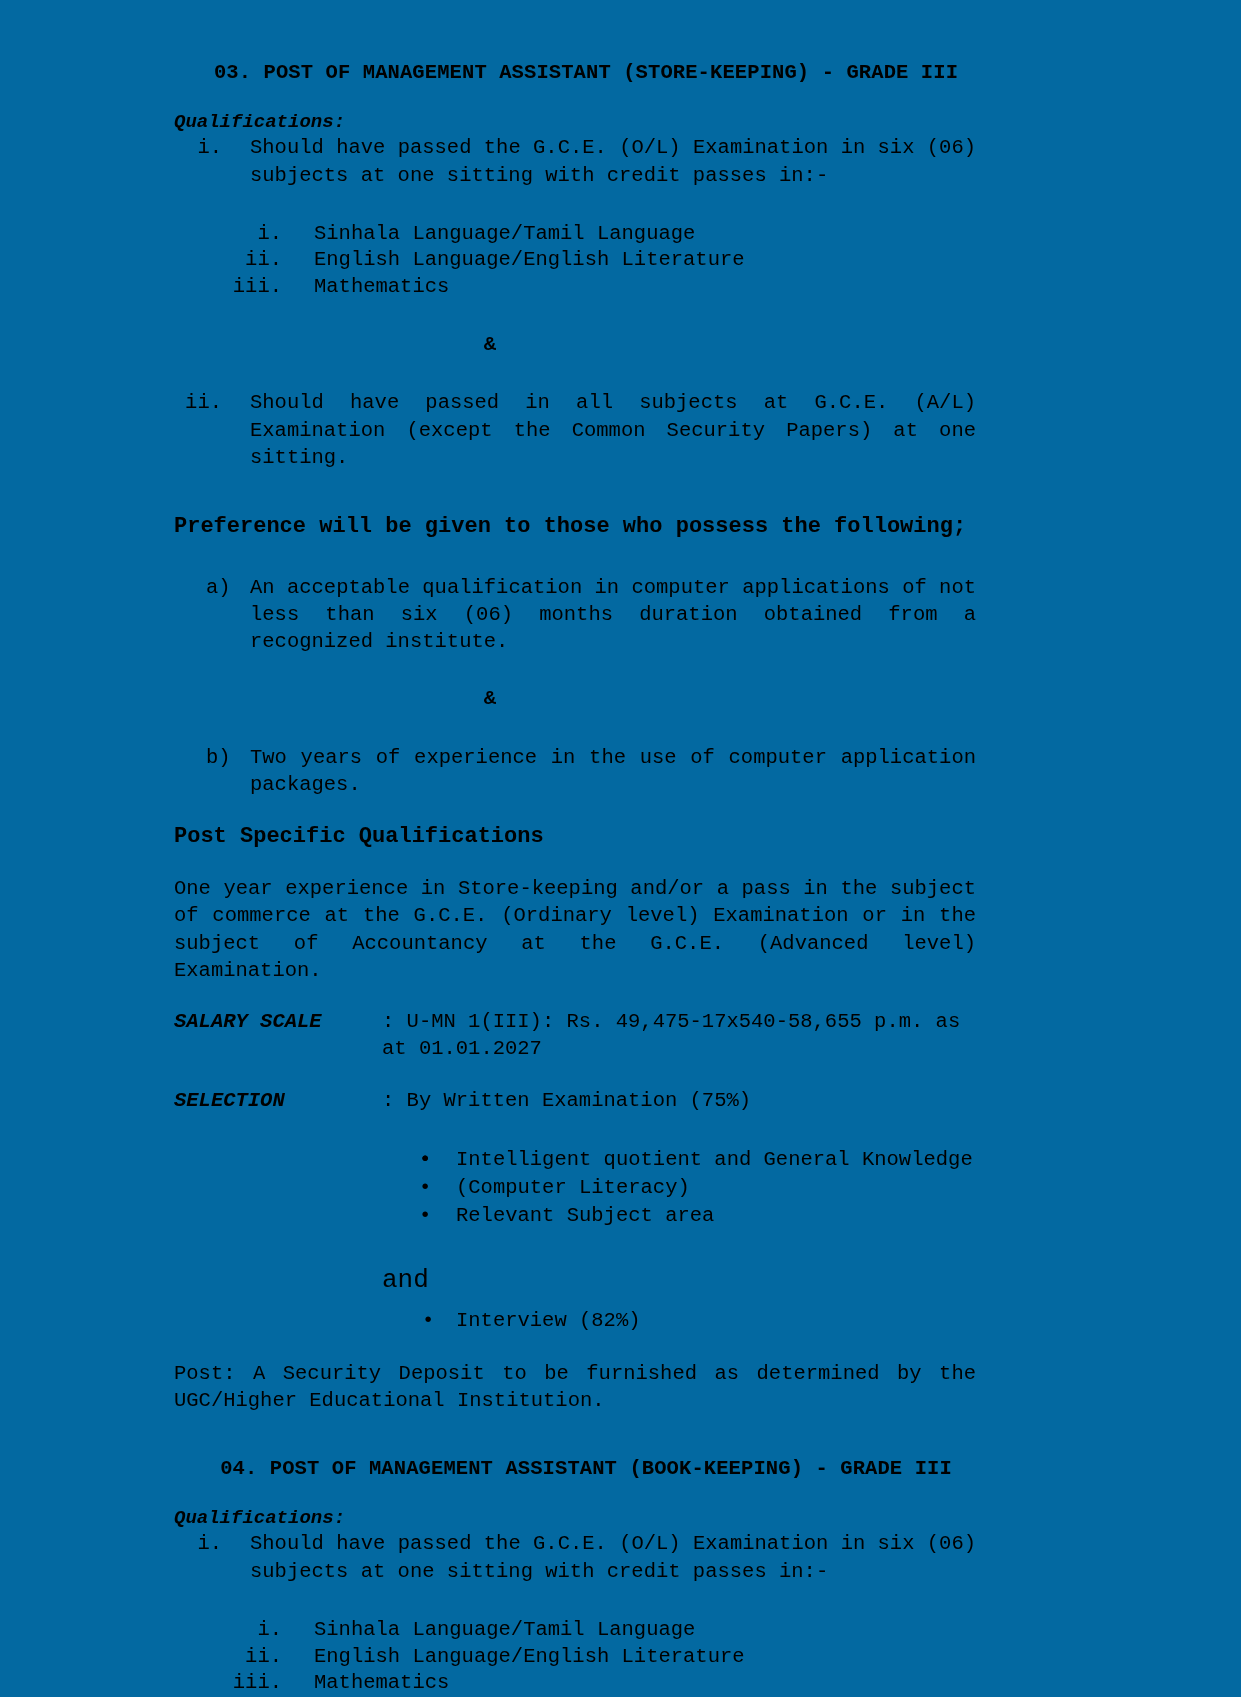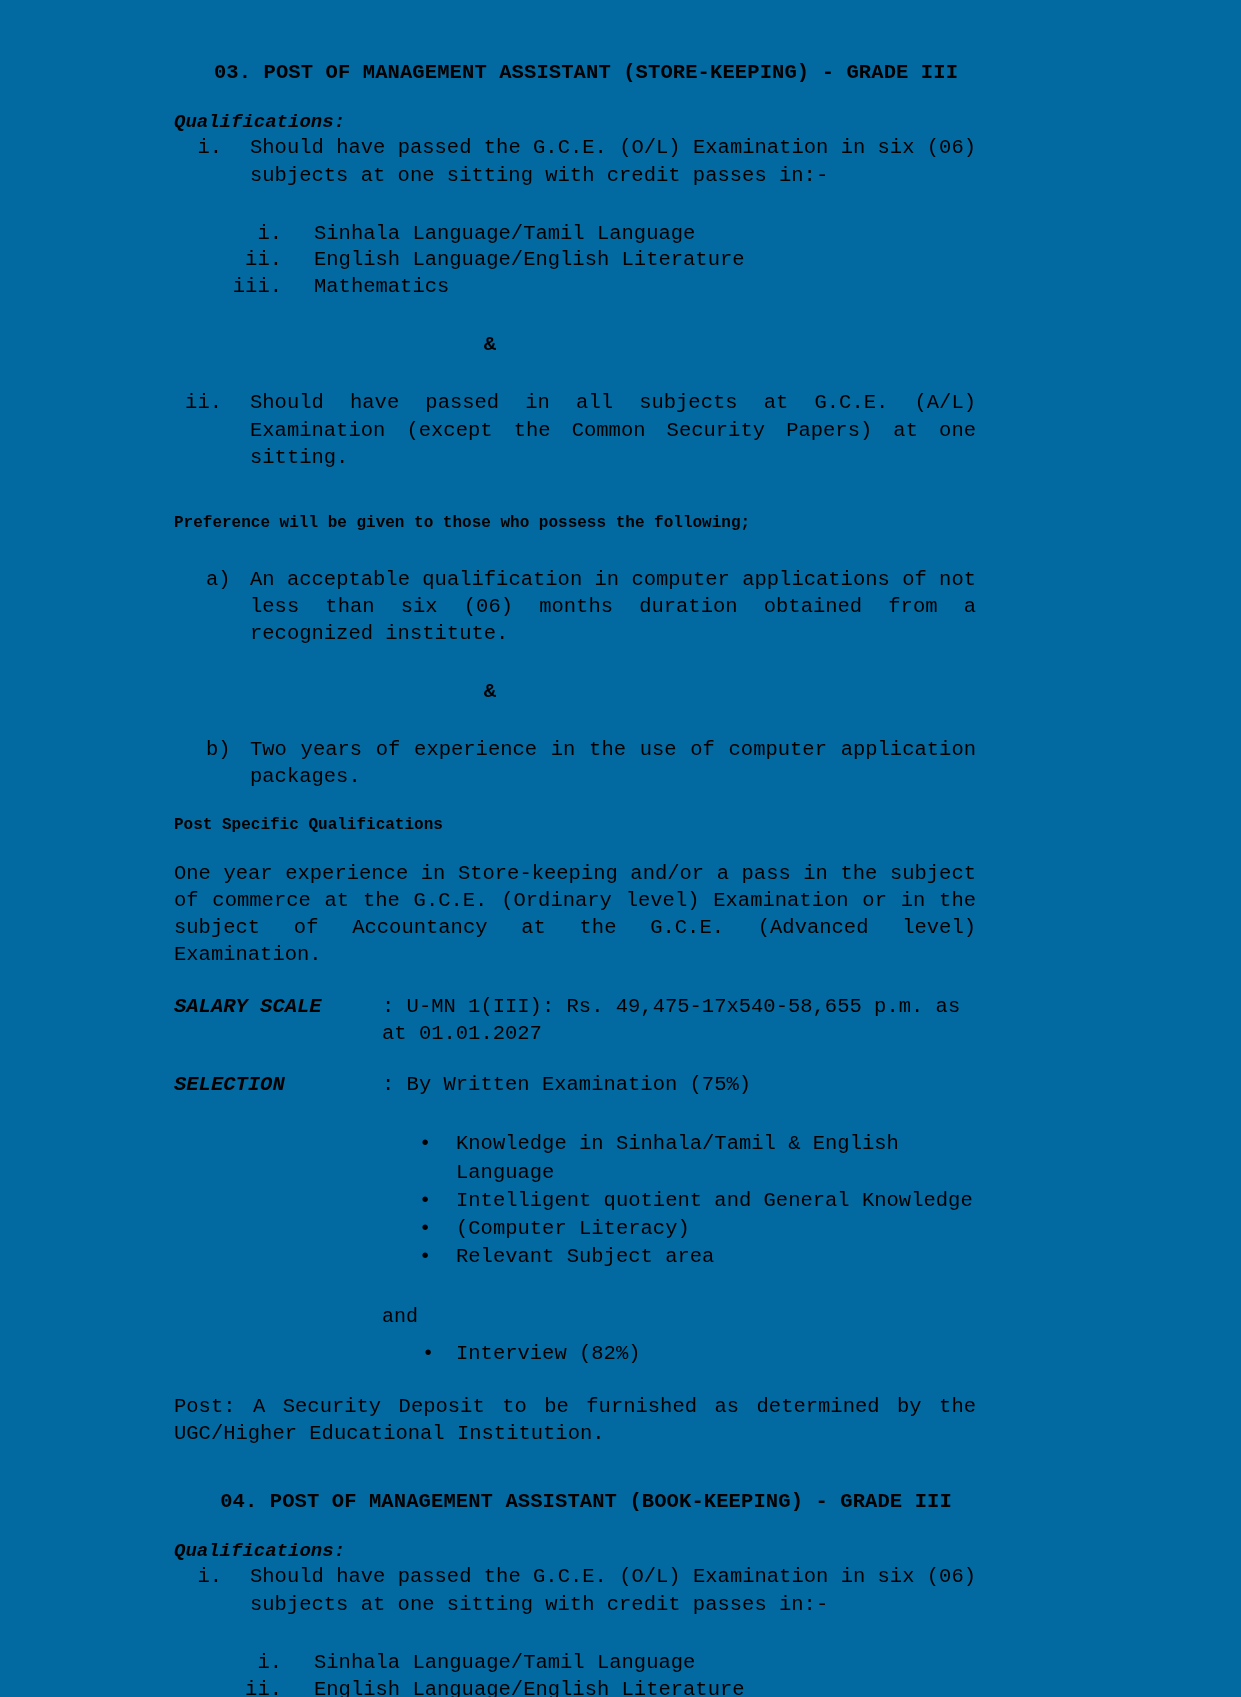--- a/index.html
+++ b/index.html
@@ -41,21 +41,21 @@
 
   .sec-label-italic {
     font-style: italic;
     font-weight: bold;
     font-size: 19px;
     margin: 0;
     line-height: 1.3;
   }
   .sec-label-bold {
     font-weight: bold;
-    font-size: 16px;
+    font-size: 22px;
     margin: 0;
     line-height: 1.3;
   }
 
   
   .rlist {
     margin: 0;
     padding: 0;
     list-style: none;
   }
@@ -168,21 +168,21 @@
     margin: 0;
   }
   .blist > li .bullet {
     position: absolute;
     left: 245px;
     top: 0;
     font-size: 20.5px;
     line-height: 1.38;
   }
   .and-line {
-    font-size: 20px;
+    font-size: 26px;
     line-height: 1.33;
     margin: 0;
     padding-left: 208px;
   }
   .blist.narrow > li {
     padding-left: 282px;
   }
   .blist.narrow > li .bullet {
     left: 248px;
   }
@@ -282,21 +282,20 @@
     <div class="kv">
       <div class="k">SELECTION</div>
       <div class="v">:  By Written Examination (75%)</div>
     </div>
 
     <div class="spacer-lg"></div>
 
     <ul class="blist">
       <li>
         <span class="bullet">•</span>
-        <span>Knowledge in Sinhala/Tamil &amp; English Language</span>
       </li>
       <li>
         <span class="bullet">•</span>
         <span>Intelligent quotient and General Knowledge</span>
       </li>
       <li>
         <span class="bullet">•</span>
         <span>(Computer Literacy)</span>
       </li>
       <li>

